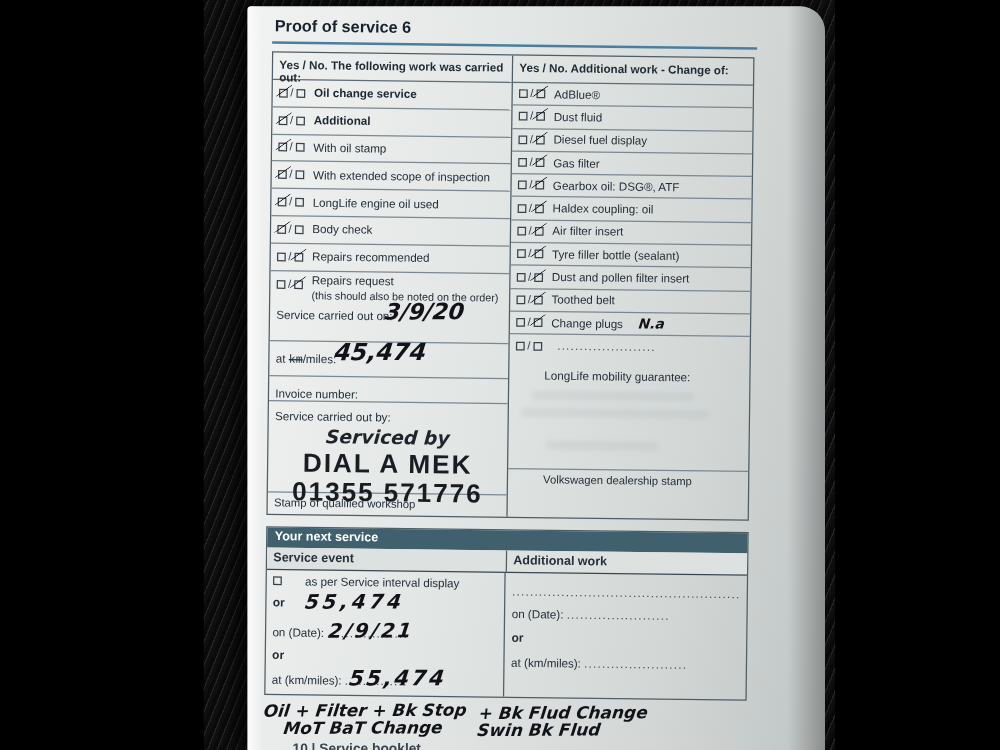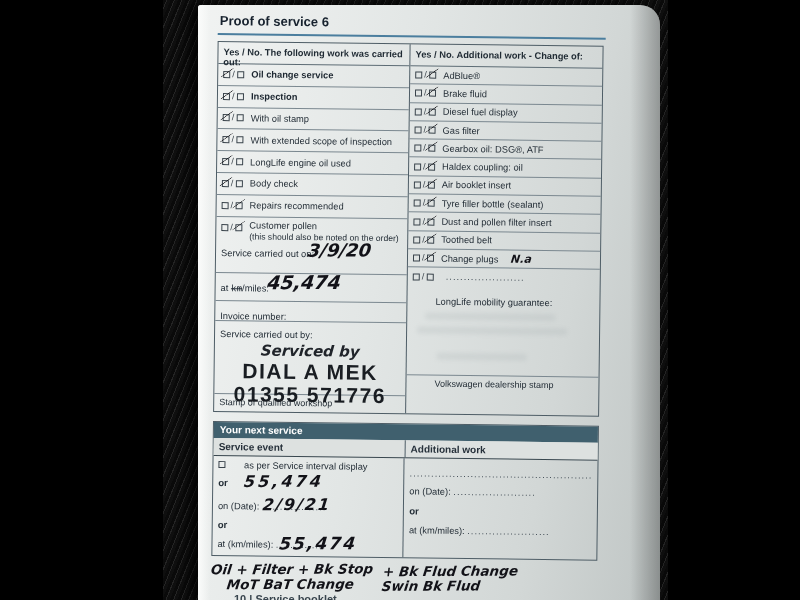--- a/index.html
+++ b/index.html
@@ -95,21 +95,21 @@
                 </span>
                 <span class="lbl"><b>Oil change service</b></span>
               </div>
               <div class="row rowL">
                 <span class="pair">
                   <span class="box"></span>
                   <span class="slash">/</span>
                   <span class="box"></span>
                   <span class="tick yes"></span>
                 </span>
-                <span class="lbl"><b>Inspection</b></span>
+                <span class="lbl"><b>Additional</b></span>
               </div>
               <div class="row rowL">
                 <span class="pair">
                   <span class="box"></span>
                   <span class="slash">/</span>
                   <span class="box"></span>
                   <span class="tick yes"></span>
                 </span>
                 <span class="lbl">With oil stamp</span>
               </div>
@@ -149,21 +149,21 @@
                 </span>
                 <span class="lbl">Repairs recommended</span>
               </div>
               <div class="row rowL">
                 <span class="pair">
                   <span class="box"></span>
                   <span class="slash">/</span>
                   <span class="box"></span>
                   <span class="tick no"></span>
                 </span>
-                <span><span class="lbl">Customer pollen</span><div class="sub">(this should also be noted on the order)</div></span>
+                <span><span class="lbl">Repairs request</span><div class="sub">(this should also be noted on the order)</div></span>
               </div>
             </div>
 
           <div class="fld" style="height:35px;">
             <span class="lbl">Service carried out on:</span>
             <span class="hw" style="position:absolute;left:92px;top:0px;font-size:18px;">3/9/20</span>
           </div>
 
           <div class="fld" style="height:28px;">
             <span class="lbl"><span>at </span><span class="strike">km</span><span>/miles:</span></span>
@@ -197,21 +197,21 @@
                 </span>
                 <span class="lbl">AdBlue®</span>
               </div>
               <div class="row rowR">
                 <span class="pair">
                   <span class="box"></span>
                   <span class="slash">/</span>
                   <span class="box"></span>
                   <span class="tick no"></span>
                 </span>
-                <span class="lbl">Brake fluid</span>
+                <span class="lbl">Dust fluid</span>
               </div>
               <div class="row rowR">
                 <span class="pair">
                   <span class="box"></span>
                   <span class="slash">/</span>
                   <span class="box"></span>
                   <span class="tick no"></span>
                 </span>
                 <span class="lbl">Diesel fuel display</span>
               </div>
@@ -242,21 +242,21 @@
                 </span>
                 <span class="lbl">Haldex coupling: oil</span>
               </div>
               <div class="row rowR">
                 <span class="pair">
                   <span class="box"></span>
                   <span class="slash">/</span>
                   <span class="box"></span>
                   <span class="tick no"></span>
                 </span>
-                <span class="lbl">Air booklet insert</span>
+                <span class="lbl">Air filter insert</span>
               </div>
               <div class="row rowR">
                 <span class="pair">
                   <span class="box"></span>
                   <span class="slash">/</span>
                   <span class="box"></span>
                   <span class="tick no"></span>
                 </span>
                 <span class="lbl">Tyre filler bottle (sealant)</span>
               </div>

